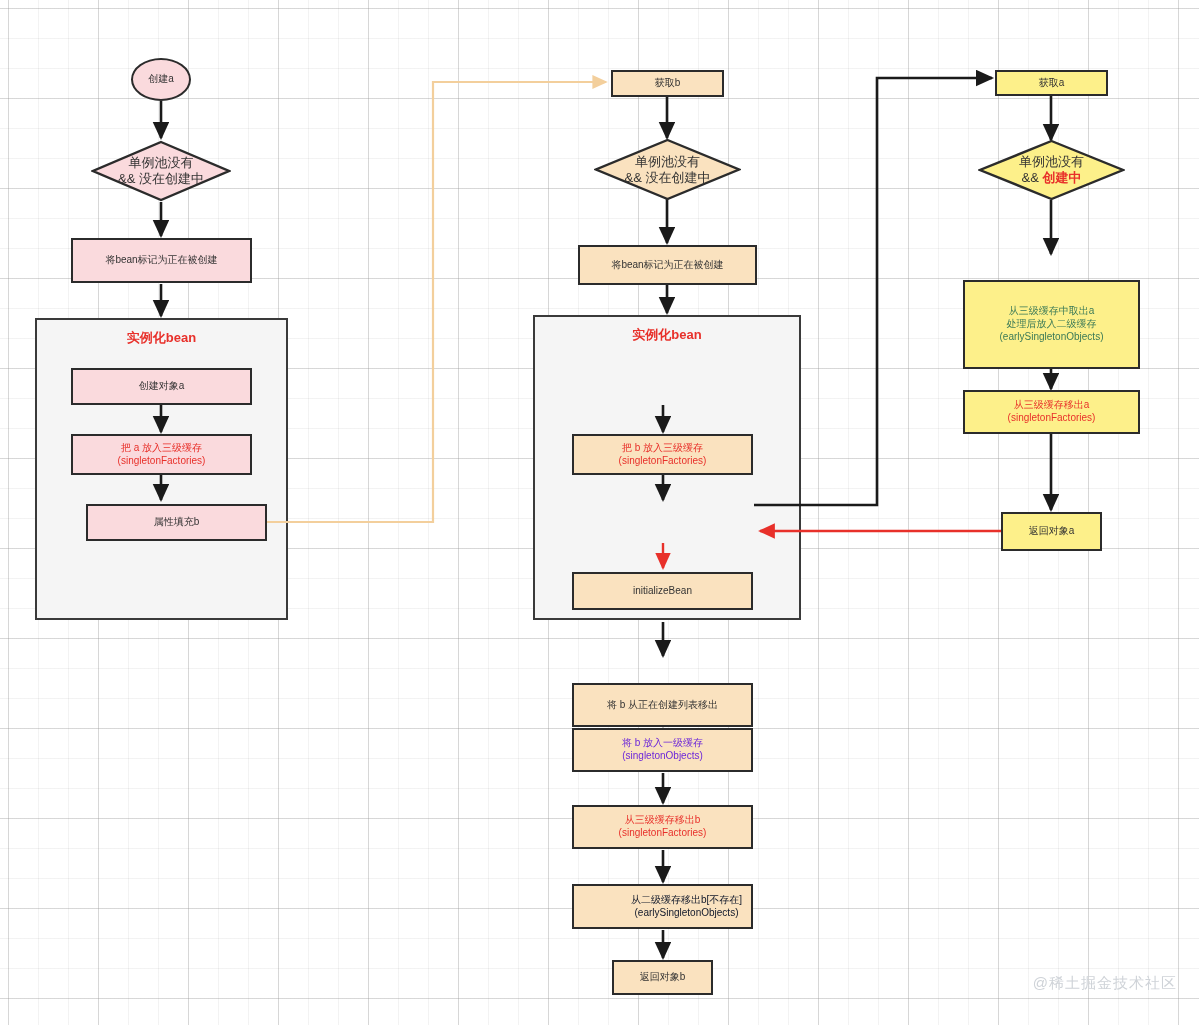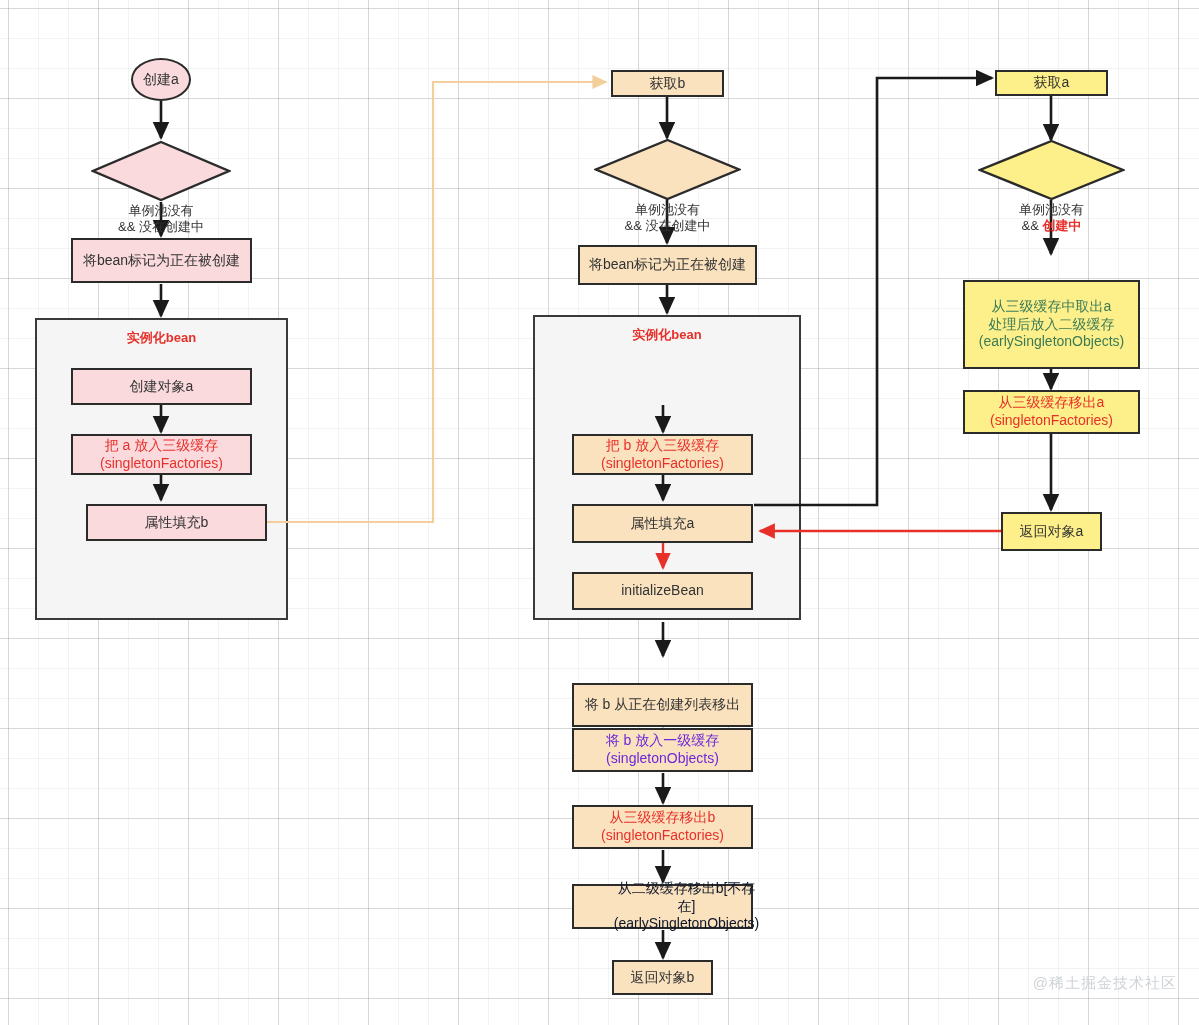--- a/index.html
+++ b/index.html
@@ -23,21 +23,21 @@
   }
   .node{
     position:absolute;
     box-sizing:border-box;
     border:2px solid #2b2b2b;
     display:flex;
     align-items:center;
     justify-content:center;
     text-align:center;
     line-height:1.28;
-    font-size:14px;
+    font-size:10px;
     color:#333333;
     white-space:pre-line;
     z-index:5;
   }
   .pink{background:#fadadd;}
   .tan{background:#fae2bf;}
   .yellow{background:#fdf08a;}
   .ellipse{border-radius:50%;}
   .group{
     position:absolute;
@@ -62,21 +62,20 @@
   .diamond svg{display:block;}
   .diamond .dlabel{
     position:absolute;
     left:0;right:0;top:50%;
     transform:translateY(-50%);
     text-align:center;
     font-size:13px;
     color:#333333;
     line-height:1.25;
     white-space:pre-line;
-    margin-top:48px;
   }
   .red-t{color:#e8302a;}
   .green-t{color:#3b7a57;}
   .blue-t{color:#6d28d9;}
   .teal-t{color:#0f172a;margin-left:48px;}
   svg.wires{
     position:absolute;left:0;top:0;
     width:1199px;height:1025px;
     z-index:4;
     pointer-events:none;
@@ -193,23 +192,20 @@
   <div class="group" style="left:533px;top:315px;width:268px;height:305px;"></div>
   <div class="group-title" style="left:533px;top:326px;width:268px;">
     <span>实例化bean</span>
   </div>
 
 
   <div class="node tan" style="left:572px;top:434px;width:181px;height:41px;">
     <span class="red-t"><span>把 b 放入三级缓存</span><br><span>(singletonFactories)</span></span>
   </div>
 
-  <div class="node tan" style="left:572px;top:504px;width:181px;height:39px;">
-    <span>属性填充a</span>
-  </div>
 
   <div class="node tan" style="left:572px;top:572px;width:181px;height:38px;">
     <span>initializeBean</span>
   </div>
 
   <div class="node tan" style="left:572px;top:658px;width:181px;height:44px;margin-top:25px;">
     <span>将 b 从正在创建列表移出</span>
   </div>
 
   <div class="node tan" style="left:572px;top:728px;width:181px;height:44px;">

